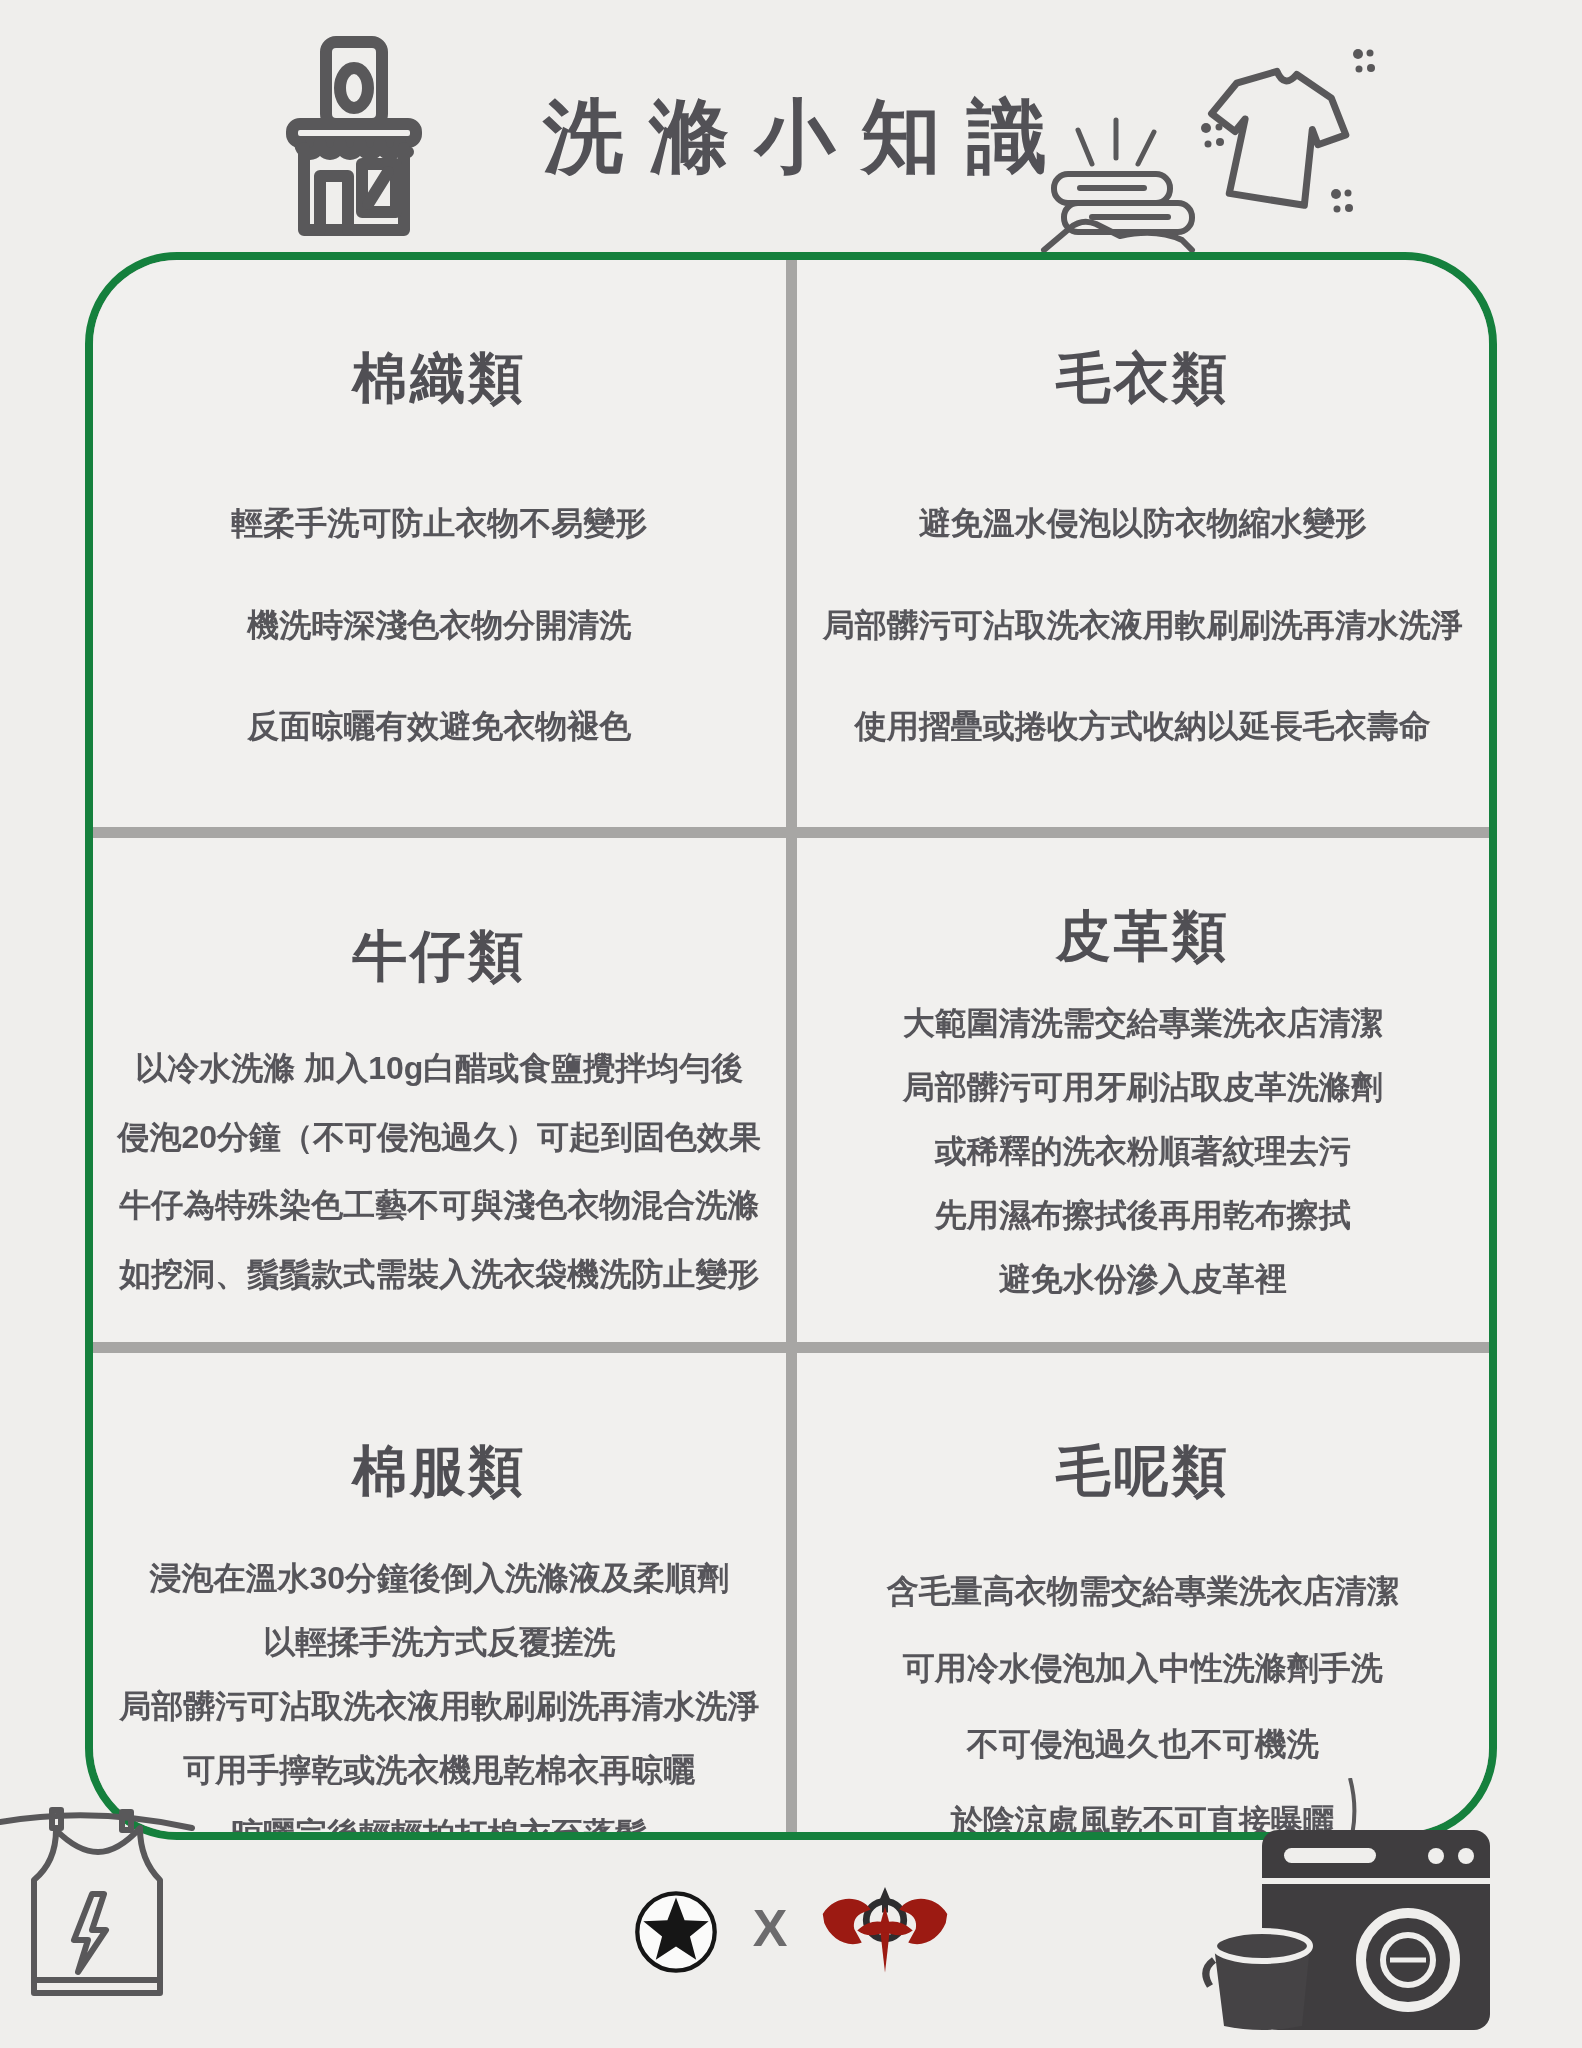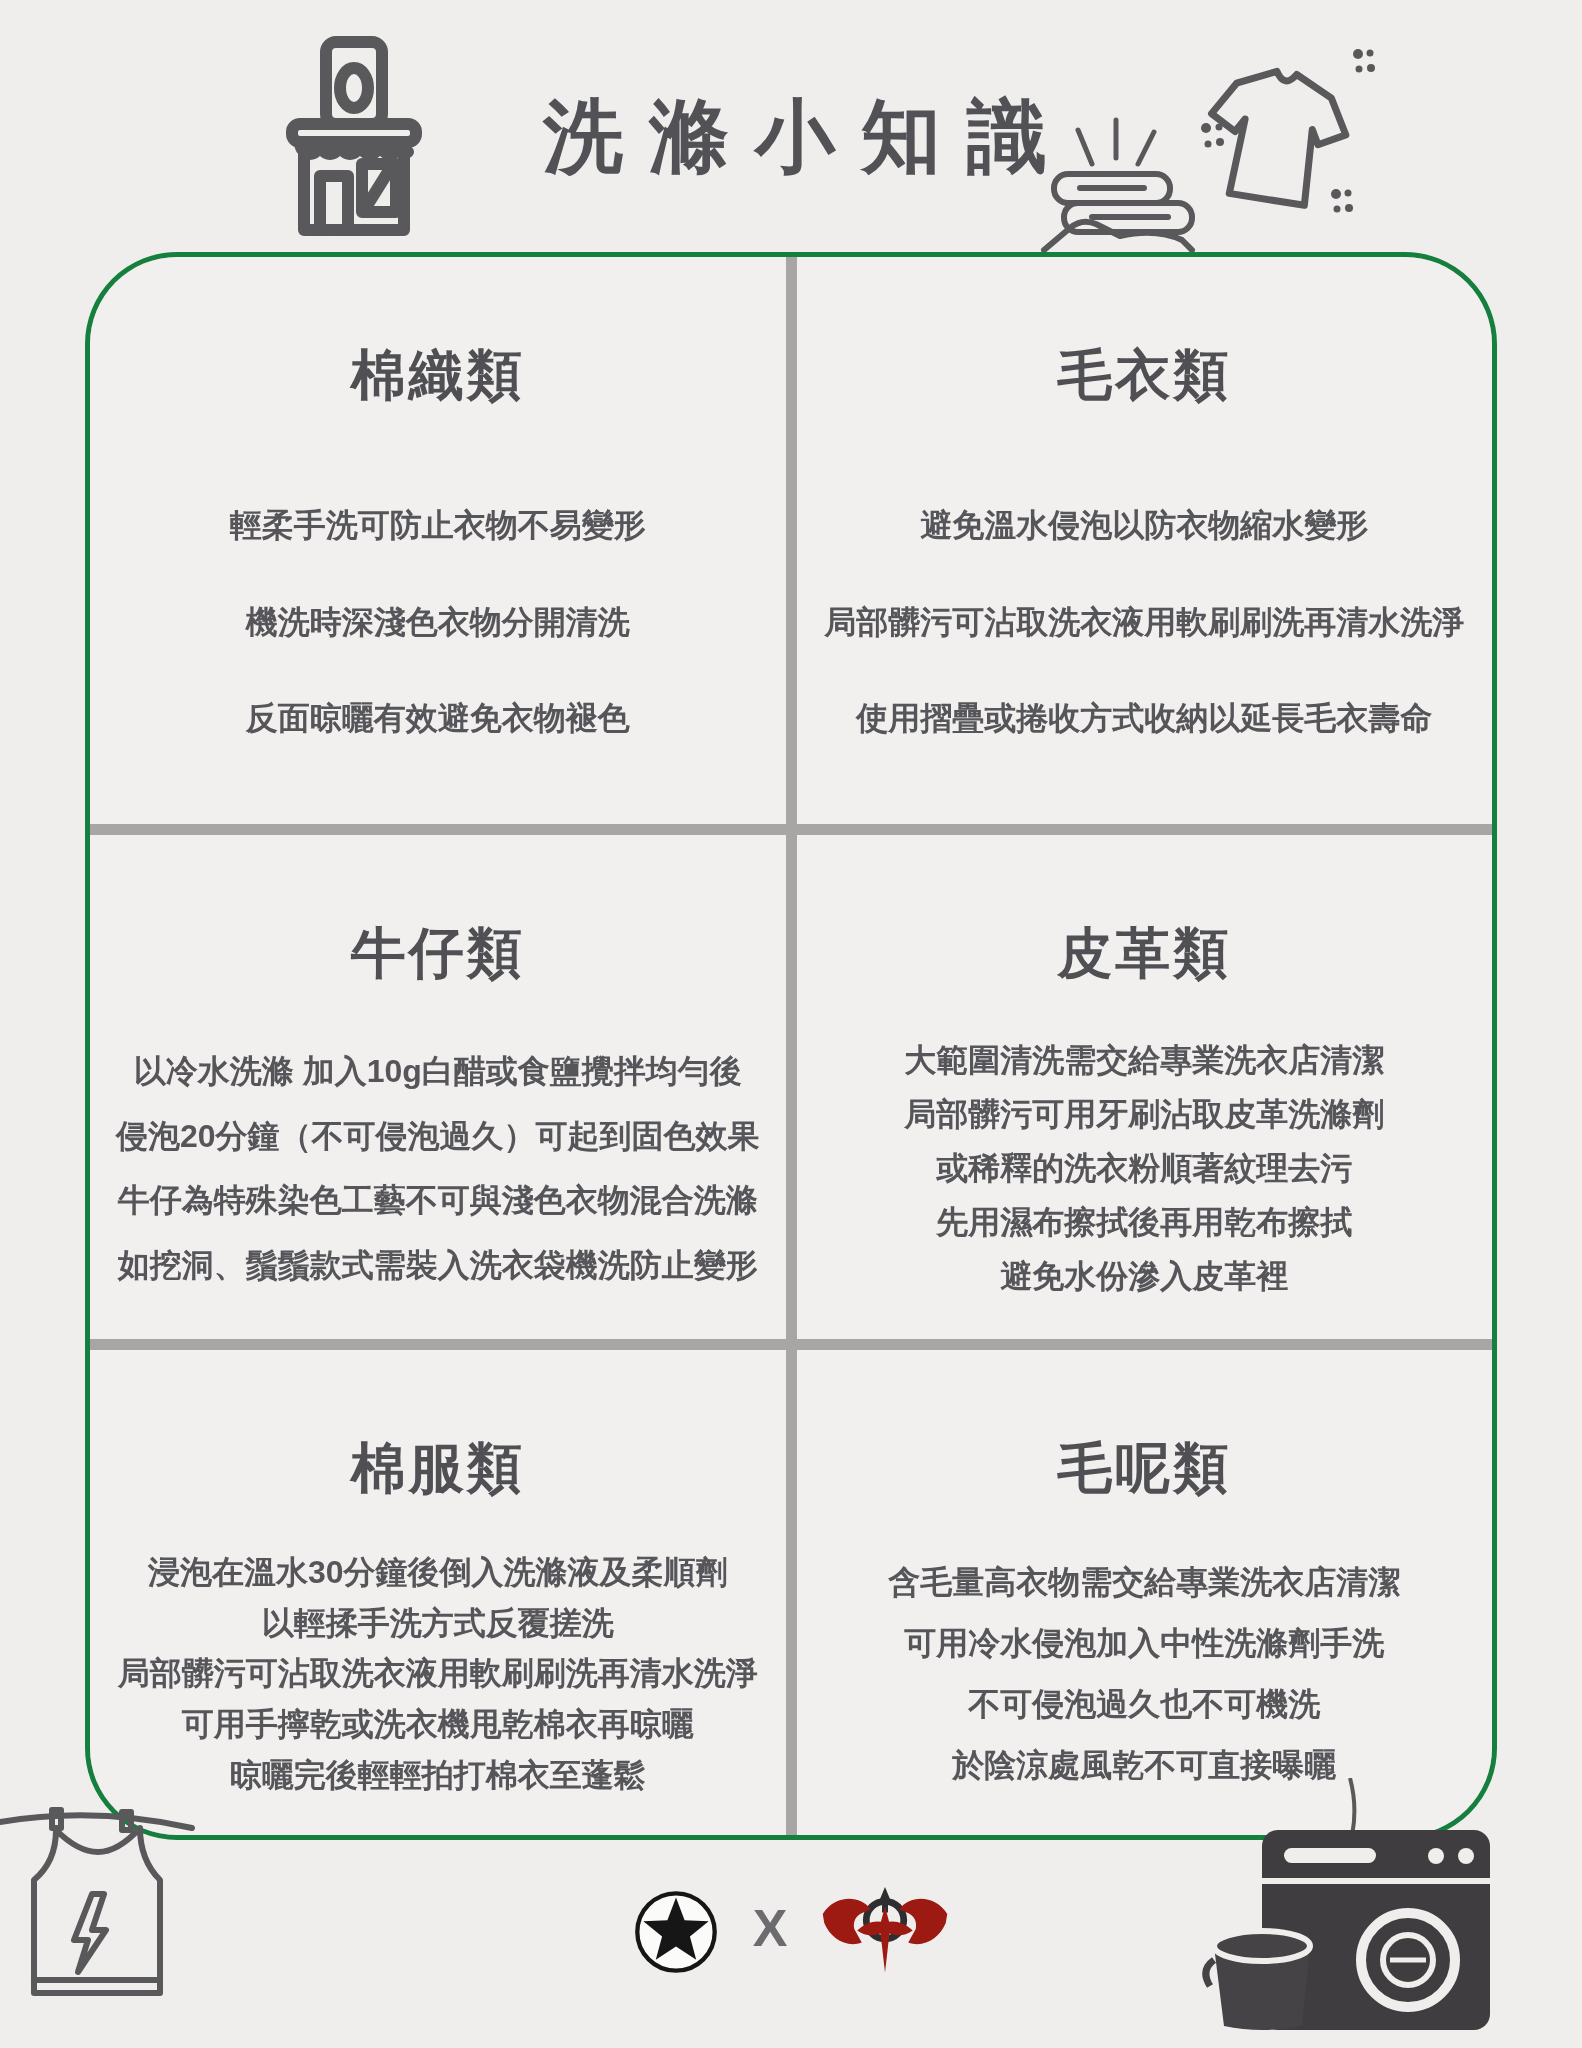--- a/index.html
+++ b/index.html
@@ -24,21 +24,21 @@
   }
   .shop-icon{position:absolute;left:250px;top:36px;}
   .header-right-icons{position:absolute;left:1040px;top:16px;}
 
   
   .board{
     position:absolute;
     left:85px;top:252px;
     width:1412px;height:1588px;
     box-sizing:border-box;
-    border:5px solid #15803d;
+    border:8px solid #15803d;
     background:#a7a6a4;
     border-radius:92px;
     overflow:hidden;
     display:grid;
     grid-template-columns:1fr 1fr;
     grid-template-rows:567px 504px 1fr;
     gap:11px;
   }
   .card{
     background:#f1f0ee;
@@ -51,21 +51,21 @@
     display:flex;align-items:center;justify-content:center;
     font-size:55px;font-weight:bold;letter-spacing:3px;
     color:#504f54;
   }
   .card .lines{
     flex:1;width:100%;
     display:flex;flex-direction:column;
     justify-content:space-evenly;
   }
   .card .lines p{
-    margin:0;text-align:center;
+    margin:10px;text-align:center;
     font-size:32px;font-weight:bold;
     white-space:nowrap;
     color:#56555a;
   }
 
   
   .footer{
     position:absolute;left:0;right:0;top:1882px;height:100px;
     display:flex;align-items:center;justify-content:center;gap:34px;
   }

